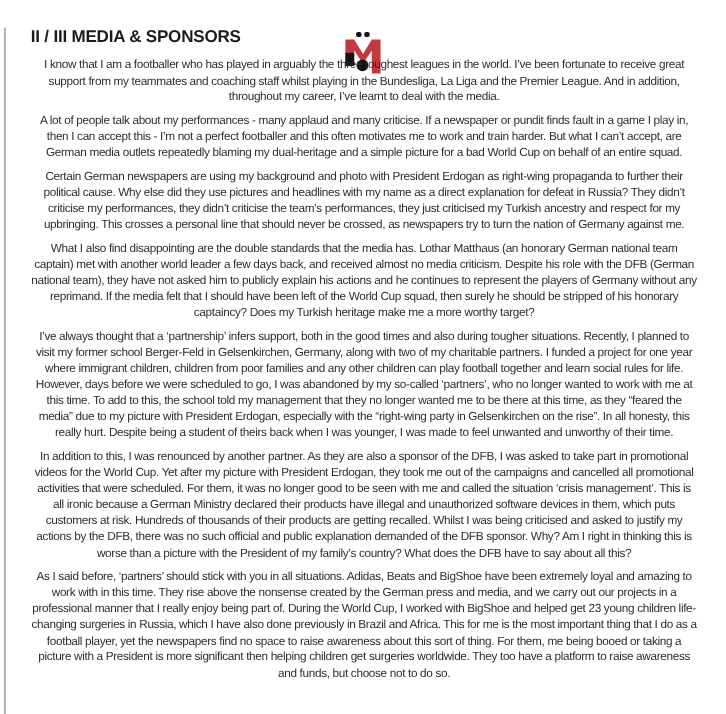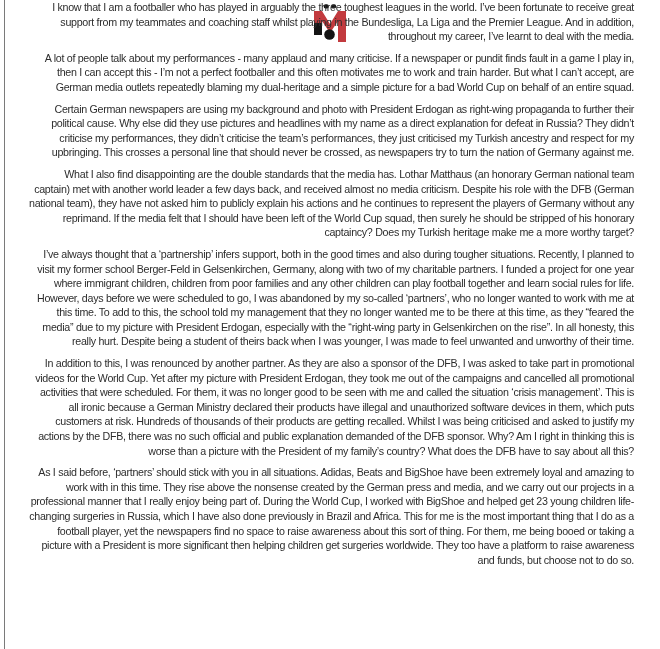--- a/index.html
+++ b/index.html
@@ -44,21 +44,21 @@
     color: #1b1b1b;
     letter-spacing: -0.2px;
   }
   .statement p {
     margin: 0 0 7px 0;
     font-size: 10.7px;
     line-height: 14.6px;
     letter-spacing: -0.3px;
     color: #2d2d2d;
     font-weight: 400;
-    text-align: right;
+    text-align: center;
   }
 </style>
 </head>
 <body>
 
 <div class="page">
   <div class="left-edge-line"></div>
 
   <svg class="logo" viewBox="0 0 37 40" aria-hidden="true">
 
@@ -66,20 +66,21 @@
     <rect x="19.6" y="2.2" width="5" height="4.4" rx="1.8" fill="#141414"></rect>
 
     <path d="M2.5 9 L10.5 9 L18.5 22 L26.5 9 L34.5 9 L34.5 40 L26.5 40 L26.5 19 L18.5 31 L10.5 19 L10.5 33 L2.5 33 Z" fill="#c23a3e"></path>
 
     <rect x="2.5" y="21" width="8" height="12" fill="#141414"></rect>
 
     <circle cx="18" cy="32.5" r="5.3" fill="#141414"></circle>
   </svg>
 
   <div class="content">
+    <h1 class="title">II / III MEDIA &amp; SPONSORS</h1>
 
     <div class="statement">
       <p>I know that I am a footballer who has played in arguably the three toughest leagues in the world. I’ve been fortunate to receive great support from my teammates and coaching staff whilst playing in the Bundesliga, La Liga and the Premier League. And in addition, throughout my career, I’ve learnt to deal with the media.</p>
       <p>A lot of people talk about my performances - many applaud and many criticise. If a newspaper or pundit finds fault in a game I play in, then I can accept this - I’m not a perfect footballer and this often motivates me to work and train harder. But what I can’t accept, are German media outlets repeatedly blaming my dual-heritage and a simple picture for a bad World Cup on behalf of an entire squad.</p>
       <p>Certain German newspapers are using my background and photo with President Erdogan as right-wing propaganda to further their political cause. Why else did they use pictures and headlines with my name as a direct explanation for defeat in Russia? They didn’t criticise my performances, they didn’t criticise the team’s performances, they just criticised my Turkish ancestry and respect for my upbringing. This crosses a personal line that should never be crossed, as newspapers try to turn the nation of Germany against me.</p>
       <p>What I also find disappointing are the double standards that the media has. Lothar Matthaus (an honorary German national team captain) met with another world leader a few days back, and received almost no media criticism. Despite his role with the DFB (German national team), they have not asked him to publicly explain his actions and he continues to represent the players of Germany without any reprimand. If the media felt that I should have been left of the World Cup squad, then surely he should be stripped of his honorary captaincy? Does my Turkish heritage make me a more worthy target?</p>
       <p>I’ve always thought that a ‘partnership’ infers support, both in the good times and also during tougher situations. Recently, I planned to visit my former school Berger-Feld in Gelsenkirchen, Germany, along with two of my charitable partners. I funded a project for one year where immigrant children, children from poor families and any other children can play football together and learn social rules for life. However, days before we were scheduled to go, I was abandoned by my so-called ‘partners’, who no longer wanted to work with me at this time. To add to this, the school told my management that they no longer wanted me to be there at this time, as they “feared the media” due to my picture with President Erdogan, especially with the “right-wing party in Gelsenkirchen on the rise”. In all honesty, this really hurt. Despite being a student of theirs back when I was younger, I was made to feel unwanted and unworthy of their time.</p>
       <p>In addition to this, I was renounced by another partner. As they are also a sponsor of the DFB, I was asked to take part in promotional videos for the World Cup. Yet after my picture with President Erdogan, they took me out of the campaigns and cancelled all promotional activities that were scheduled. For them, it was no longer good to be seen with me and called the situation ‘crisis management’. This is all ironic because a German Ministry declared their products have illegal and unauthorized software devices in them, which puts customers at risk. Hundreds of thousands of their products are getting recalled. Whilst I was being criticised and asked to justify my actions by the DFB, there was no such official and public explanation demanded of the DFB sponsor. Why? Am I right in thinking this is worse than a picture with the President of my family’s country? What does the DFB have to say about all this?</p>
       <p>As I said before, ‘partners’ should stick with you in all situations. Adidas, Beats and BigShoe have been extremely loyal and amazing to work with in this time. They rise above the nonsense created by the German press and media, and we carry out our projects in a professional manner that I really enjoy being part of. During the World Cup, I worked with BigShoe and helped get 23 young children life-changing surgeries in Russia, which I have also done previously in Brazil and Africa. This for me is the most important thing that I do as a football player, yet the newspapers find no space to raise awareness about this sort of thing. For them, me being booed or taking a picture with a President is more significant then helping children get surgeries worldwide. They too have a platform to raise awareness and funds, but choose not to do so.</p>
     </div>

